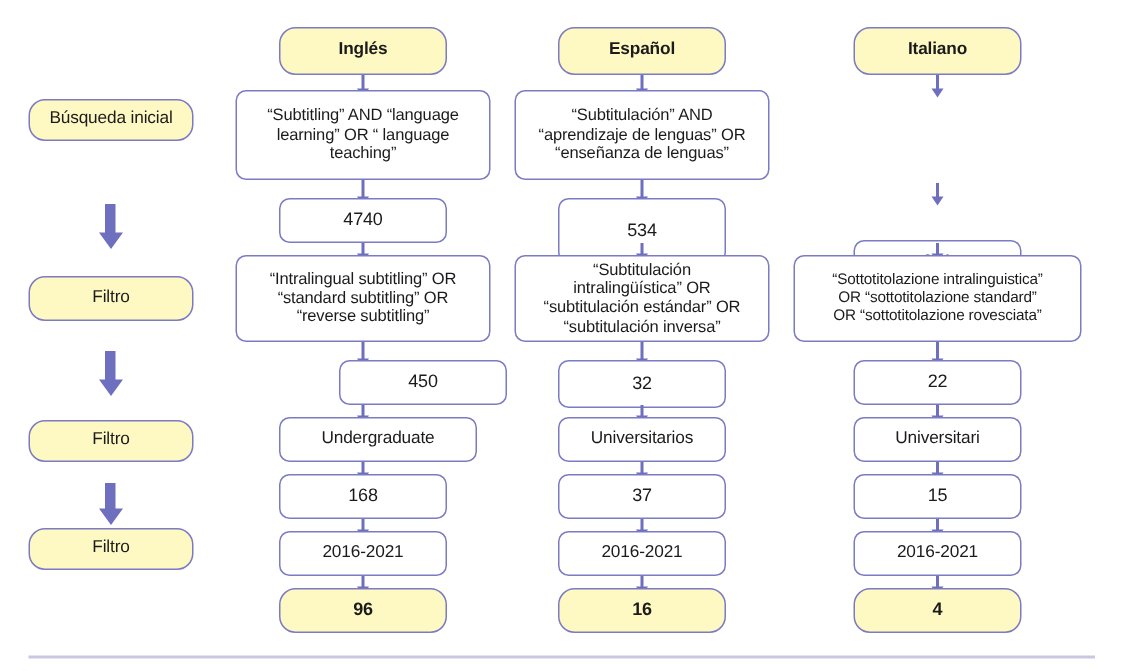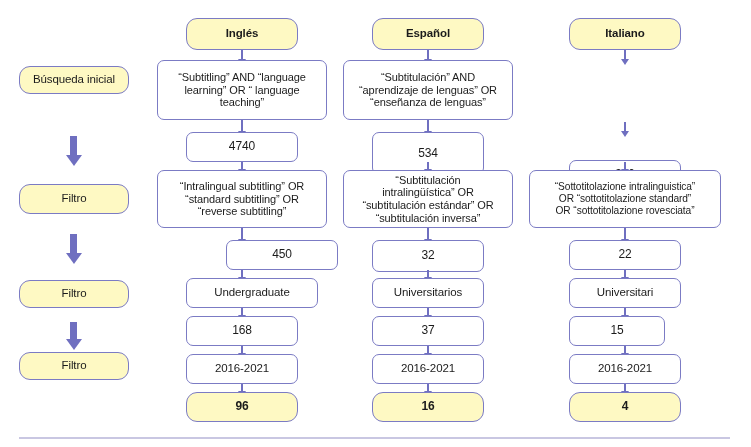--- a/index.html
+++ b/index.html
@@ -210,21 +210,21 @@
 OR “sottotitolazione standard”
 OR “sottotitolazione rovesciata”</div>
   <div class="conn" style="left:624px; top:228px; height:12px;"></div>
 
   <div class="box count" style="left:569px; top:240px; width:112px; height:30px;">22</div>
   <div class="conn" style="left:624px; top:270px; height:8px;"></div>
 
   <div class="box term" style="left:569px; top:278px; width:112px; height:30px;">Universitari</div>
   <div class="conn" style="left:624px; top:308px; height:8px;"></div>
 
-  <div class="box count" style="left:569px; top:316px; width:96px; height:30px;">15</div>
+  <div class="box count" style="left:569px; top:316px; width:112px; height:30px;">15</div>
   <div class="conn" style="left:624px; top:346px; height:8px;"></div>
 
   <div class="box term" style="left:569px; top:354px; width:112px; height:30px;">2016-2021</div>
   <div class="conn" style="left:624px; top:384px; height:8px;"></div>
 
   <div class="box filled result" style="left:569px; top:392px; width:112px; height:30px;">4</div>
 
   <div class="rule" style="left:19px; top:437px; width:711px;"></div>
 
 </div>

